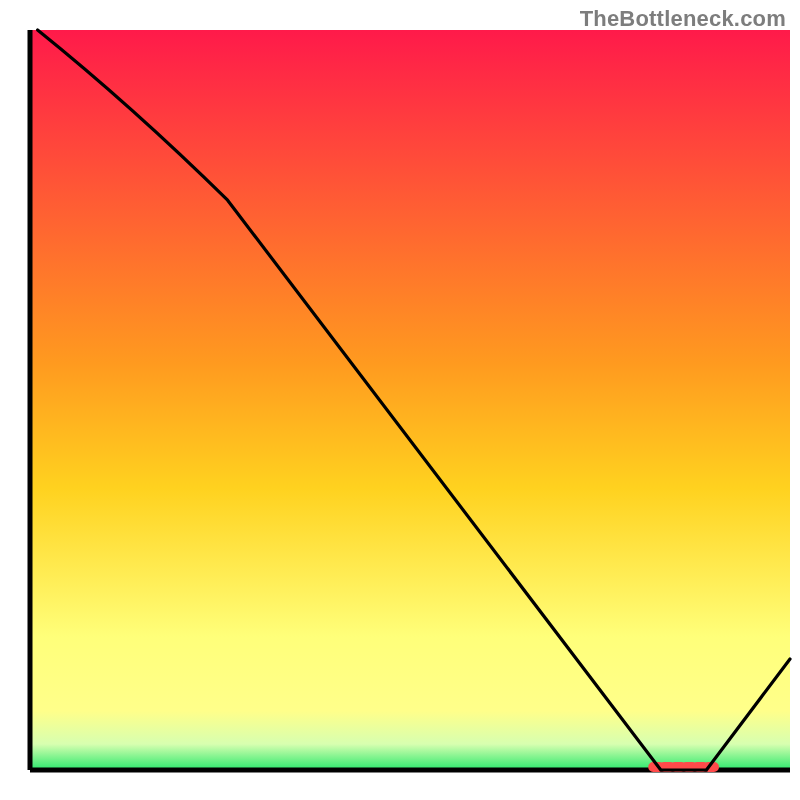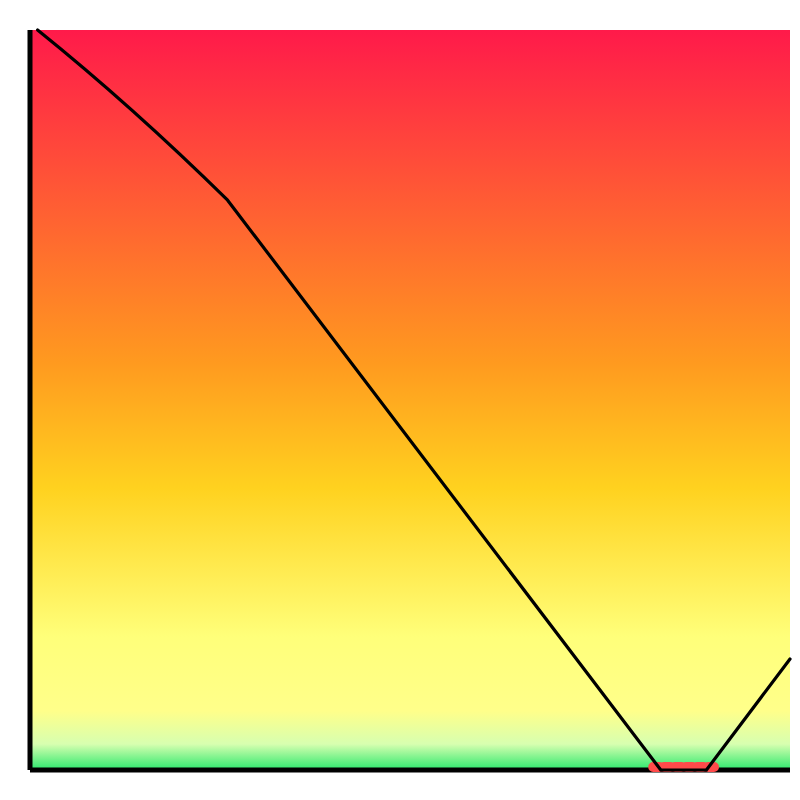--- a/index.html
+++ b/index.html
@@ -30,20 +30,21 @@
     position: absolute;
     left: 0;
     top: 0;
   }
 </style>
 </head>
 <body>
 
 <div class="frame">
 
+  <div class="watermark">TheBottleneck.com</div>
 
   <svg class="plot" width="800" height="800" viewBox="0 0 800 800">
     <defs>
       <linearGradient id="heat" x1="0" y1="0" x2="0" y2="1">
         <stop id="g0" offset="0%" stop-color="#ff1a4a"></stop>
         <stop id="g1" offset="45%" stop-color="#ff9a1f"></stop>
         <stop id="g2" offset="62%" stop-color="#ffd21f"></stop>
         <stop id="g3" offset="82%" stop-color="#ffff7a"></stop>
         <stop id="g4" offset="92%" stop-color="#ffff8a"></stop>
         <stop id="g5" offset="96.5%" stop-color="#d7ffb0"></stop>

